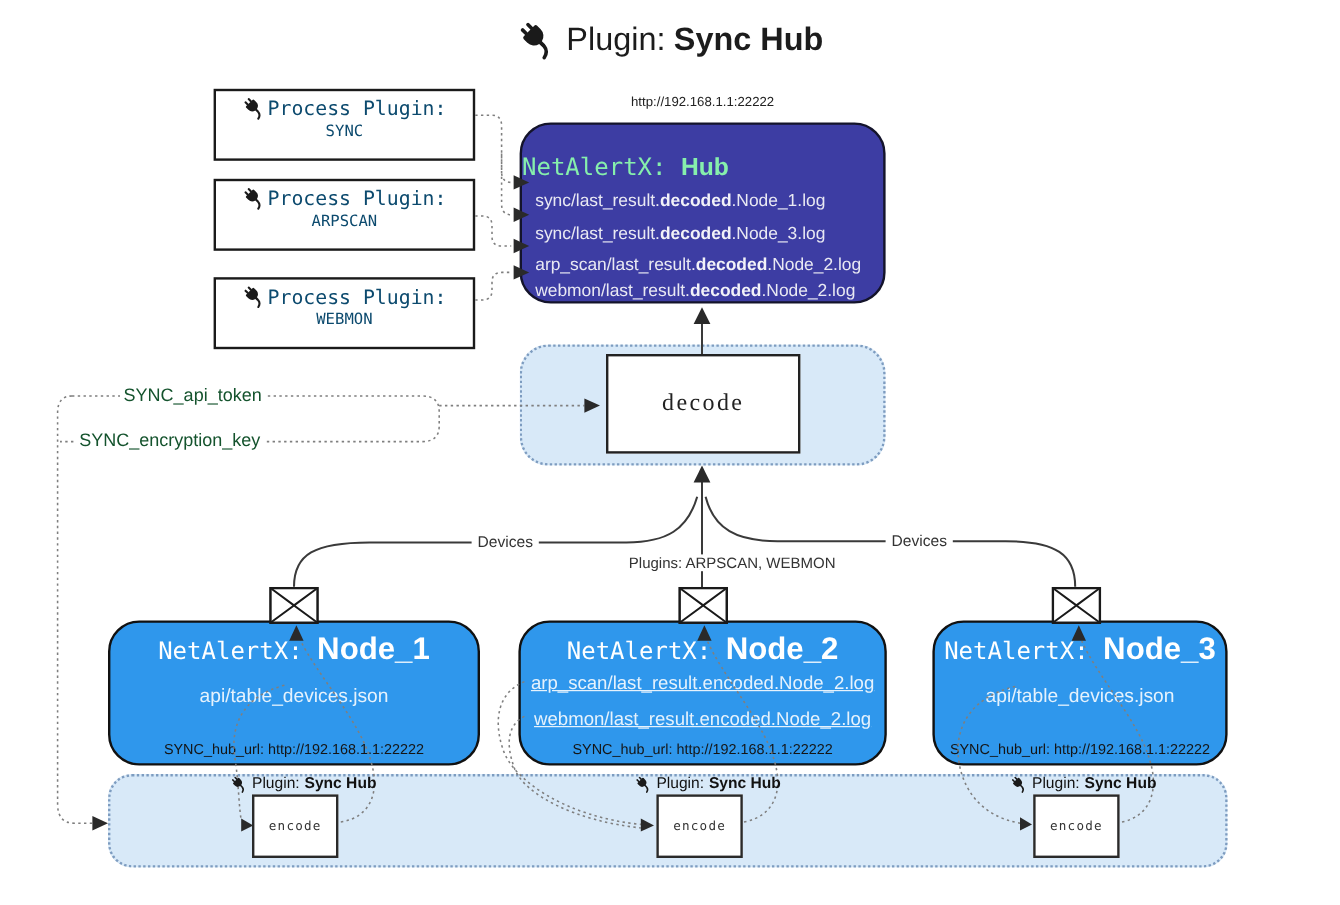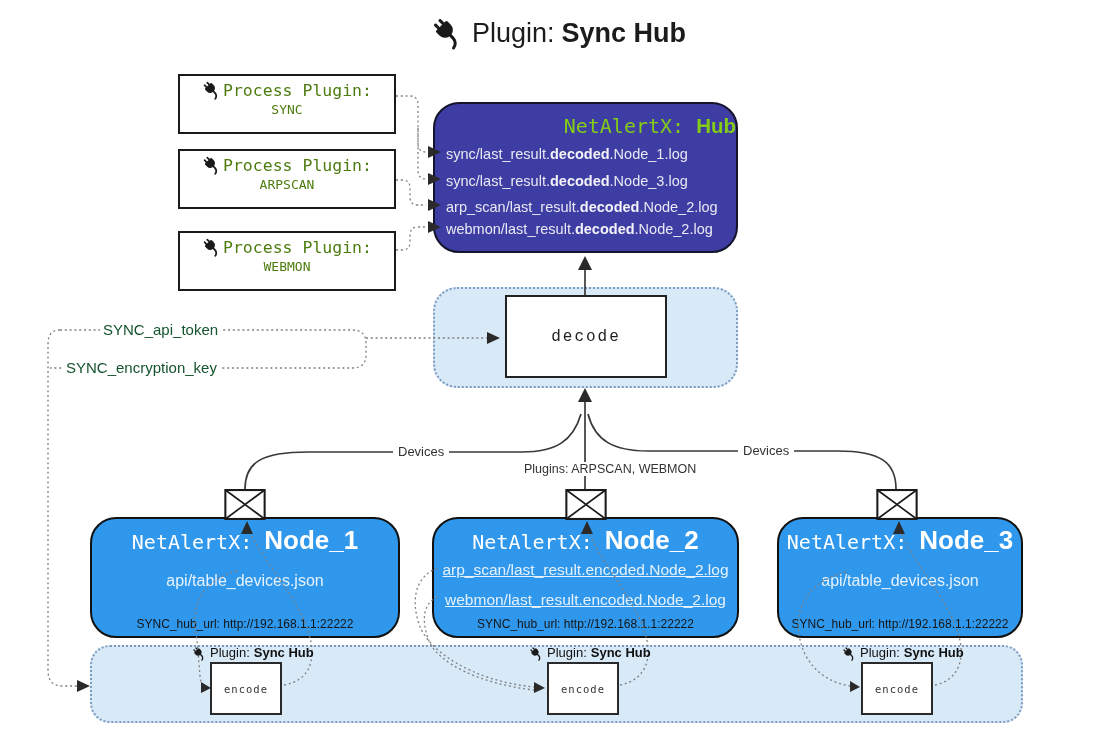--- a/index.html
+++ b/index.html
@@ -9,43 +9,43 @@
   
   .title{position:absolute;top:16px;left:0;width:100%;display:flex;justify-content:center;
          align-items:center;gap:7px;font-size:27px;color:#1c1c1c;z-index:1;}
   .title .b{font-weight:700;}
   .plug-lg{width:34px;height:34px;}
   .plug-md{width:20px;height:20px;flex:0 0 auto;}
   .plug-sm{width:15px;height:15px;margin-right:3px;flex:0 0 auto;}
   
   .pbox{position:absolute;left:178px;width:218px;height:60px;background:#fff;
         border:2px solid #1a1a1a;box-sizing:border-box;text-align:center;
-        font-family:"DejaVu Sans Mono","Liberation Mono",monospace;color:#4d7c0f;z-index:1;}
+        font-family:"DejaVu Sans Mono","Liberation Mono",monospace;color:#0c4a6e;z-index:1;}
   .pbox .l1{margin-top:4px;font-size:16.5px;display:flex;align-items:center;justify-content:center;gap:1px;}
   .pbox .l2{font-size:13px;margin-top:2px;}
   
   .hub-url{position:absolute;left:433px;top:79px;width:305px;text-align:center;
            font-size:11px;color:#222;z-index:1;}
   .hub{position:absolute;left:433px;top:102px;width:305px;height:151px;
        background:var(--hub_fill,#3d3da3);border:2.5px solid #14142b;border-radius:26px;
        box-sizing:border-box;color:#e9e9f3;z-index:1;}
-  .hub-title{text-align:right;margin-top:9px;font-family:"DejaVu Sans Mono","Liberation Mono",monospace;
-             font-size:20px;color:#84cc16;line-height:26px;white-space:nowrap;}
+  .hub-title{text-align:left;margin-top:22px;font-family:"DejaVu Sans Mono","Liberation Mono",monospace;
+             font-size:20px;color:#86efac;line-height:26px;white-space:nowrap;}
   .hub-title b{font-family:"Liberation Sans",sans-serif;font-size:20.5px;}
   .log{margin-left:11px;font-size:14.5px;line-height:18px;white-space:nowrap;}
   .log b{font-weight:700;color:#f2f2f8;}
   .log1{margin-top:6px}.log2{margin-top:9px}.log3{margin-top:8px}.log4{margin-top:4px}
   
   .decode-band{position:absolute;left:433px;top:287px;width:305px;height:101px;
                background:var(--band_fill,#d8e9f8);border:2px dotted var(--band_border,#7d9cc0);
                border-radius:24px;box-sizing:border-box;z-index:1;}
   .decode-box{position:absolute;left:505px;top:295px;width:162px;height:83px;background:#fff;
               border:2px solid #222;box-sizing:border-box;display:flex;align-items:center;
-              justify-content:center;font-family:Liberation Mono, monospace;
-              font-size:16px;letter-spacing:2px;color:#222;z-index:2;}
+              justify-content:center;font-family:Liberation Serif, serif;
+              font-size:20px;letter-spacing:2px;color:#222;z-index:2;}
   
   .knock{position:absolute;z-index:6;background:#fff;font-size:15px;color:#14532d;
          padding:0 3px;white-space:nowrap;line-height:18px;}
   .edge-label{position:absolute;z-index:6;background:#fff;font-size:13px;color:#333;
               padding:0 5px;white-space:nowrap;line-height:14px;}
   
   .node{position:absolute;top:517px;height:121px;background:var(--node_fill,#2f97ec);
         border:2.5px solid #111;border-radius:26px;box-sizing:border-box;color:#fff;z-index:1;}
   .node-title{text-align:center;margin-top:8px;font-family:"DejaVu Sans Mono","Liberation Mono",monospace;
               font-size:20px;line-height:26px;white-space:nowrap;}
@@ -124,20 +124,21 @@
   <div class="pbox" style="top:231px">
     <div class="l1">
       <svg class="plug-md">
           <use href="#plug"></use>
         </svg>
       <span>Process Plugin:</span>
     </div>
     <div class="l2">WEBMON</div>
   </div>
 
+  <div class="hub-url">http://192.168.1.1:22222</div>
   <div class="hub">
     <div class="hub-title">
       <span>NetAlertX:</span>
       <b>Hub</b>
     </div>
     <div class="log log1"><span>sync/last_result.</span><b>decoded</b><span>.Node_1.log</span></div>
     <div class="log log2"><span>sync/last_result.</span><b>decoded</b><span>.Node_3.log</span></div>
     <div class="log log3"><span>arp_scan/last_result.</span><b>decoded</b><span>.Node_2.log</span></div>
     <div class="log log4"><span>webmon/last_result.</span><b>decoded</b><span>.Node_2.log</span></div>
   </div>

